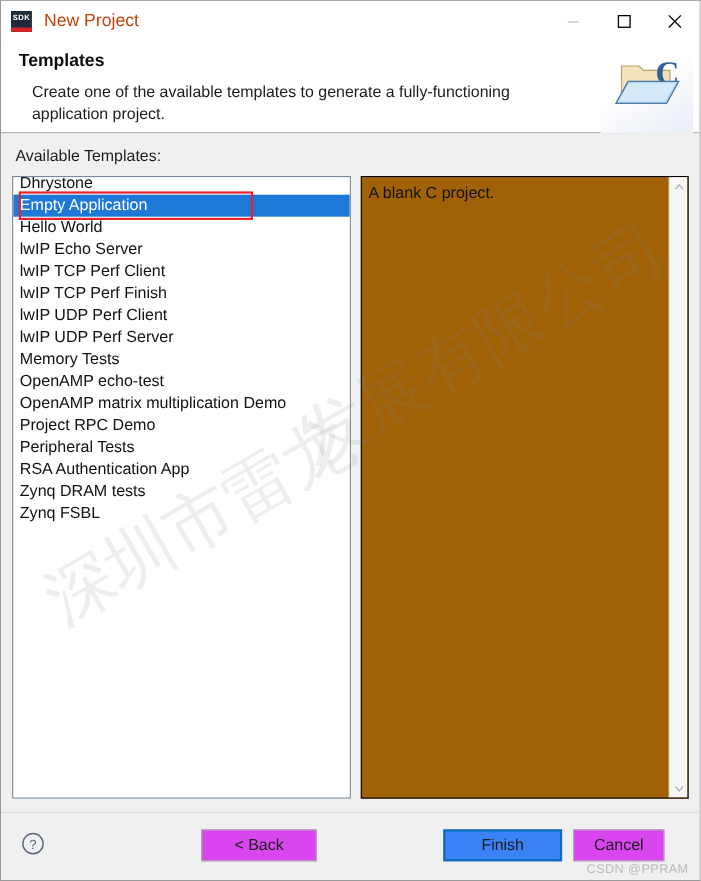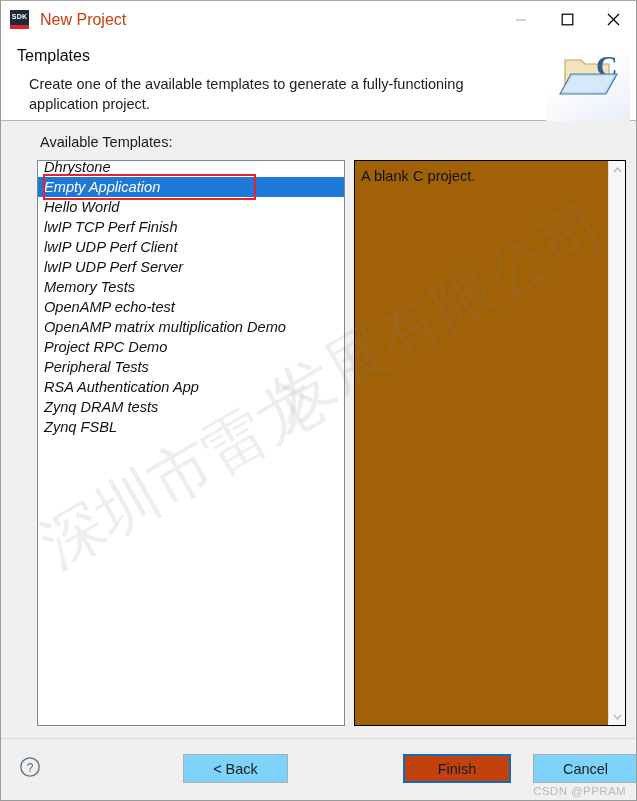--- a/index.html
+++ b/index.html
@@ -77,21 +77,21 @@
   
   #banner {
     position: relative;
     height: 83px;
     background: #ffffff;
     border-bottom: 1px solid #b5b5b5;
     padding: 8px 14px 0 14px;
   }
   #banner-title {
     font-size: 16px;
-    font-weight: normal;
+    font-weight: bold;
     color: #0c0c0c;
     line-height: 20px;
     margin: 0 0 8px 2px;
   }
   #banner-desc {
     font-size: 14.5px;
     color: #1c1c1c;
     line-height: 20px;
     margin-left: 14px;
     width: 500px;
@@ -107,21 +107,20 @@
   #banner-icon svg { position: absolute; right: 3px; top: 8px; }
 
   
   #content {
     position: absolute;
     left: 0; right: 0;
     top: 121px;
     bottom: 62px;
     background: #f0f0f0;
     padding: 0;
-    margin-left: 26px;
   }
   #available-label {
     position: absolute;
     left: 13px; top: 12px;
     font-size: 14.5px;
     color: #1c1c1c;
   }
 
   #panes {
     position: absolute;
@@ -131,21 +130,20 @@
     display: flex;
   }
 
   
   #list-box {
     width: 308px;
     background: #ffffff;
     border: 1px solid #7a8a99;
     position: relative;
     overflow: hidden;
-    font-style: italic;
   }
   #list-inner {
     position: absolute;
     left: 0; right: 0;
     top: -4px;
   }
   .list-item {
     height: 20px;
     line-height: 20px;
     padding-left: 6px;
@@ -228,32 +226,32 @@
     border-top: 1px solid #dcdcdc;
   }
   #help-icon {
     position: absolute;
     left: 18px; top: 755px;
   }
   .btn {
     position: absolute;
     top: 753px;
     height: 29px;
-    background: #7dd3fc;
+    background: #d946ef;
     border: 1px solid #adadad;
     font-size: 14.5px;
     color: #1c1c1c;
     font-family: "Liberation Sans", sans-serif;
     display: flex; align-items: center; justify-content: center;
     padding: 0;
   }
   #btn-back   { left: 182px; width: 105px; }
   #btn-next   { left: 290px; width: 105px; background: #d2d2d2; color: #9c9c9c; border-color: #c6c6c6; }
-  #btn-finish { left: 402px; width: 108px; background: #c2410c; border: 2px solid #0f6cbd; }
-  #btn-cancel { left: 532px; width: 105px; }
+  #btn-finish { left: 402px; width: 108px; background: #3b82f6; border: 2px solid #0f6cbd; }
+  #btn-cancel { left: 520px; width: 83px; }
 
   #csdn-watermark {
     position: absolute;
     right: 10px;
     top: 784px;
     font-size: 11.5px;
     color: #b9b9b9;
     letter-spacing: .4px;
     font-family: "Liberation Sans", sans-serif;
   }
@@ -309,20 +307,22 @@
   <div id="content">
     <div id="available-label">Available Templates:</div>
 
     <div id="panes">
 
       <div id="list-box">
         <div id="list-inner">
           <div class="list-item">Dhrystone</div>
           <div class="list-item selected">Empty Application</div>
           <div class="list-item">Hello World</div>
+          <div class="list-item">lwIP Echo Server</div>
+          <div class="list-item">lwIP TCP Perf Client</div>
           <div class="list-item">lwIP TCP Perf Finish</div>
           <div class="list-item">lwIP UDP Perf Client</div>
           <div class="list-item">lwIP UDP Perf Server</div>
           <div class="list-item">Memory Tests</div>
           <div class="list-item">OpenAMP echo-test</div>
           <div class="list-item">OpenAMP matrix multiplication Demo</div>
           <div class="list-item">Project RPC Demo</div>
           <div class="list-item">Peripheral Tests</div>
           <div class="list-item">RSA Authentication App</div>
           <div class="list-item">Zynq DRAM tests</div>

